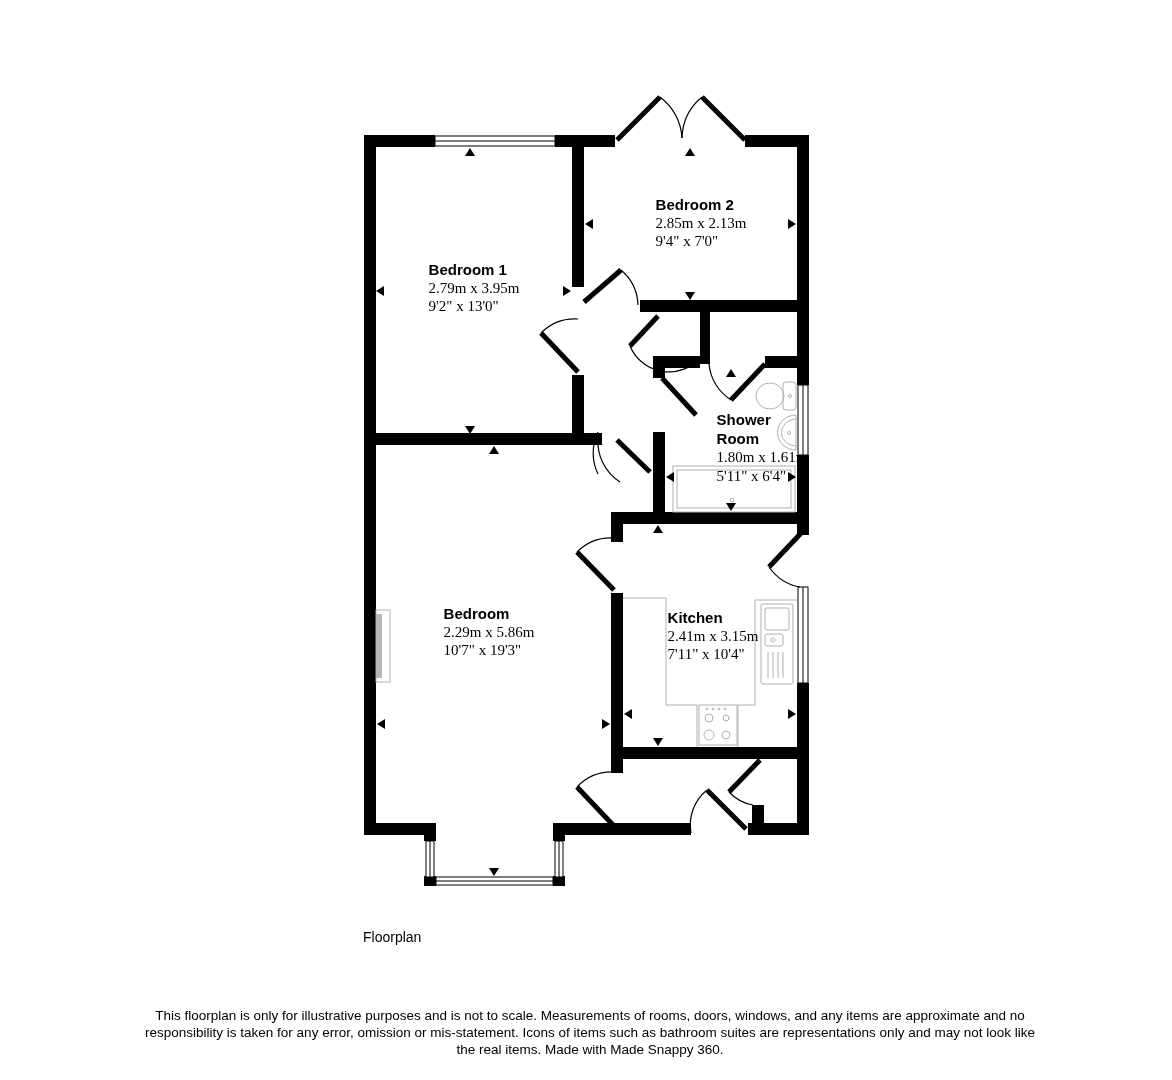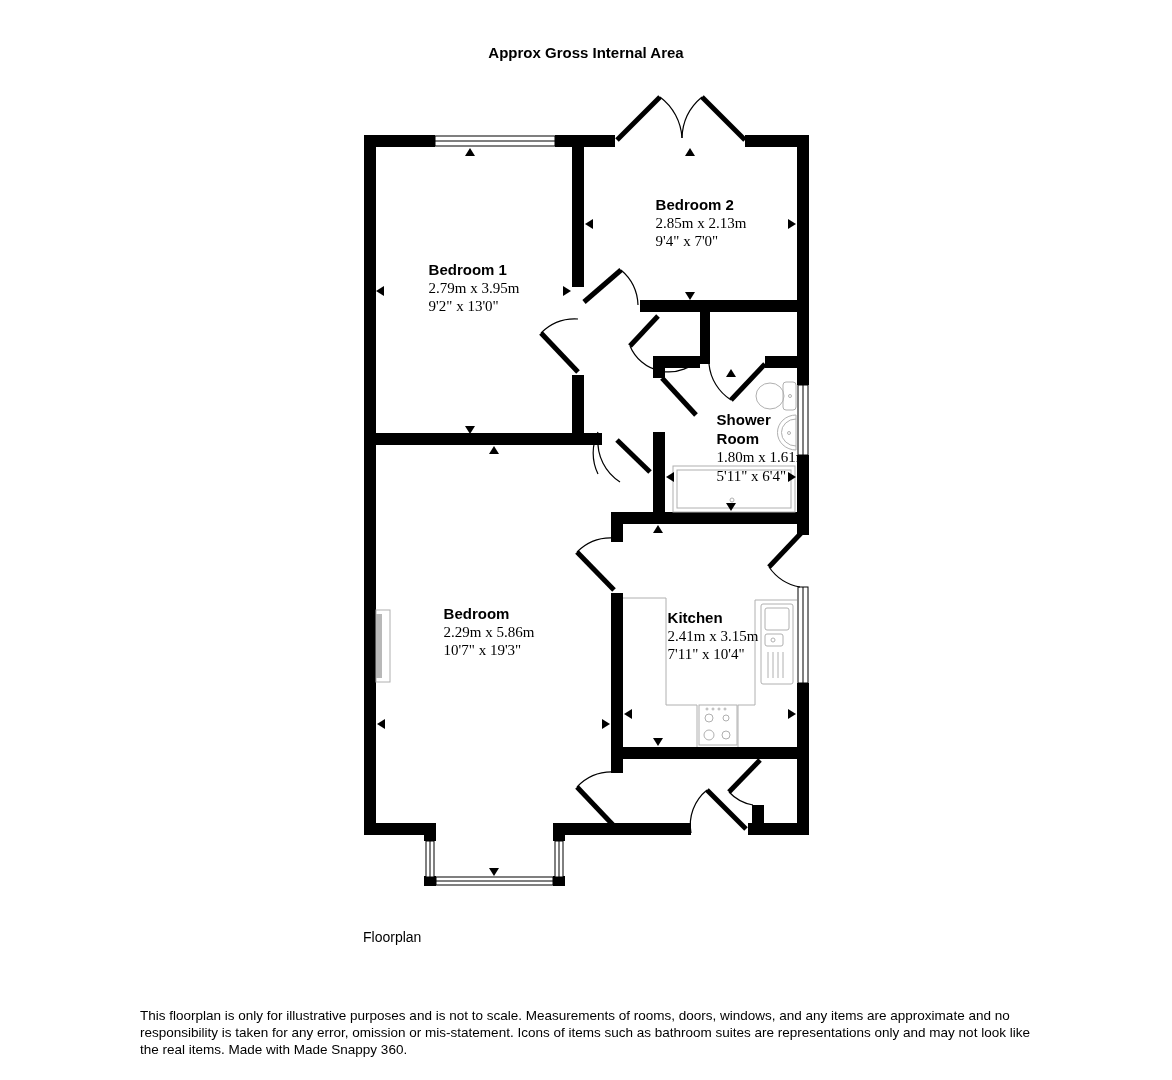--- a/index.html
+++ b/index.html
@@ -5,28 +5,27 @@
     html, body { margin: 0; padding: 0; background: #ffffff; }
     body { width: 1172px; height: 1080px; position: relative; overflow: hidden;
            font-family: "Liberation Sans", "DejaVu Sans", sans-serif; color: #000; }
     .header { position: absolute; left: 0; top: 44px; width: 1172px; text-align: center;
               font-weight: bold; font-size: 15px; line-height: 18px; }
     .plan { position: absolute; left: 0; top: 0; }
     .room-label { position: absolute; text-align: left; font-size: 15px; line-height: 18px; transform: translateX(-50%); white-space: nowrap; }
     .room-name { font-weight: bold; display: block; }
     .room-dim { display: block; font-family: Liberation Serif, serif; }
     .caption { position: absolute; left: 363px; top: 929px; font-size: 14px; }
-    .disclaimer { position: absolute; left: 140px; top: 1007px; width: 900px; text-align: left;
+    .disclaimer { position: absolute; left: 140px; top: 1007px; width: 900px; text-align: center;
                   font-size: 13.5px; line-height: 17px; }
   </style>
 </head>
 <body>
 
 <div class="header">
-  <div>Approx Gross Internal Area</div>
 </div>
 
 <svg class="plan" width="1172" height="1080" viewBox="0 0 1172 1080" xmlns="http://www.w3.org/2000/svg">
   <g fill="#000" stroke="none">
 
     <rect x="364" y="135" width="12" height="700"></rect>
 
     <rect x="364" y="135" width="71" height="12"></rect>
     <rect x="555" y="135" width="60" height="12"></rect>
 

